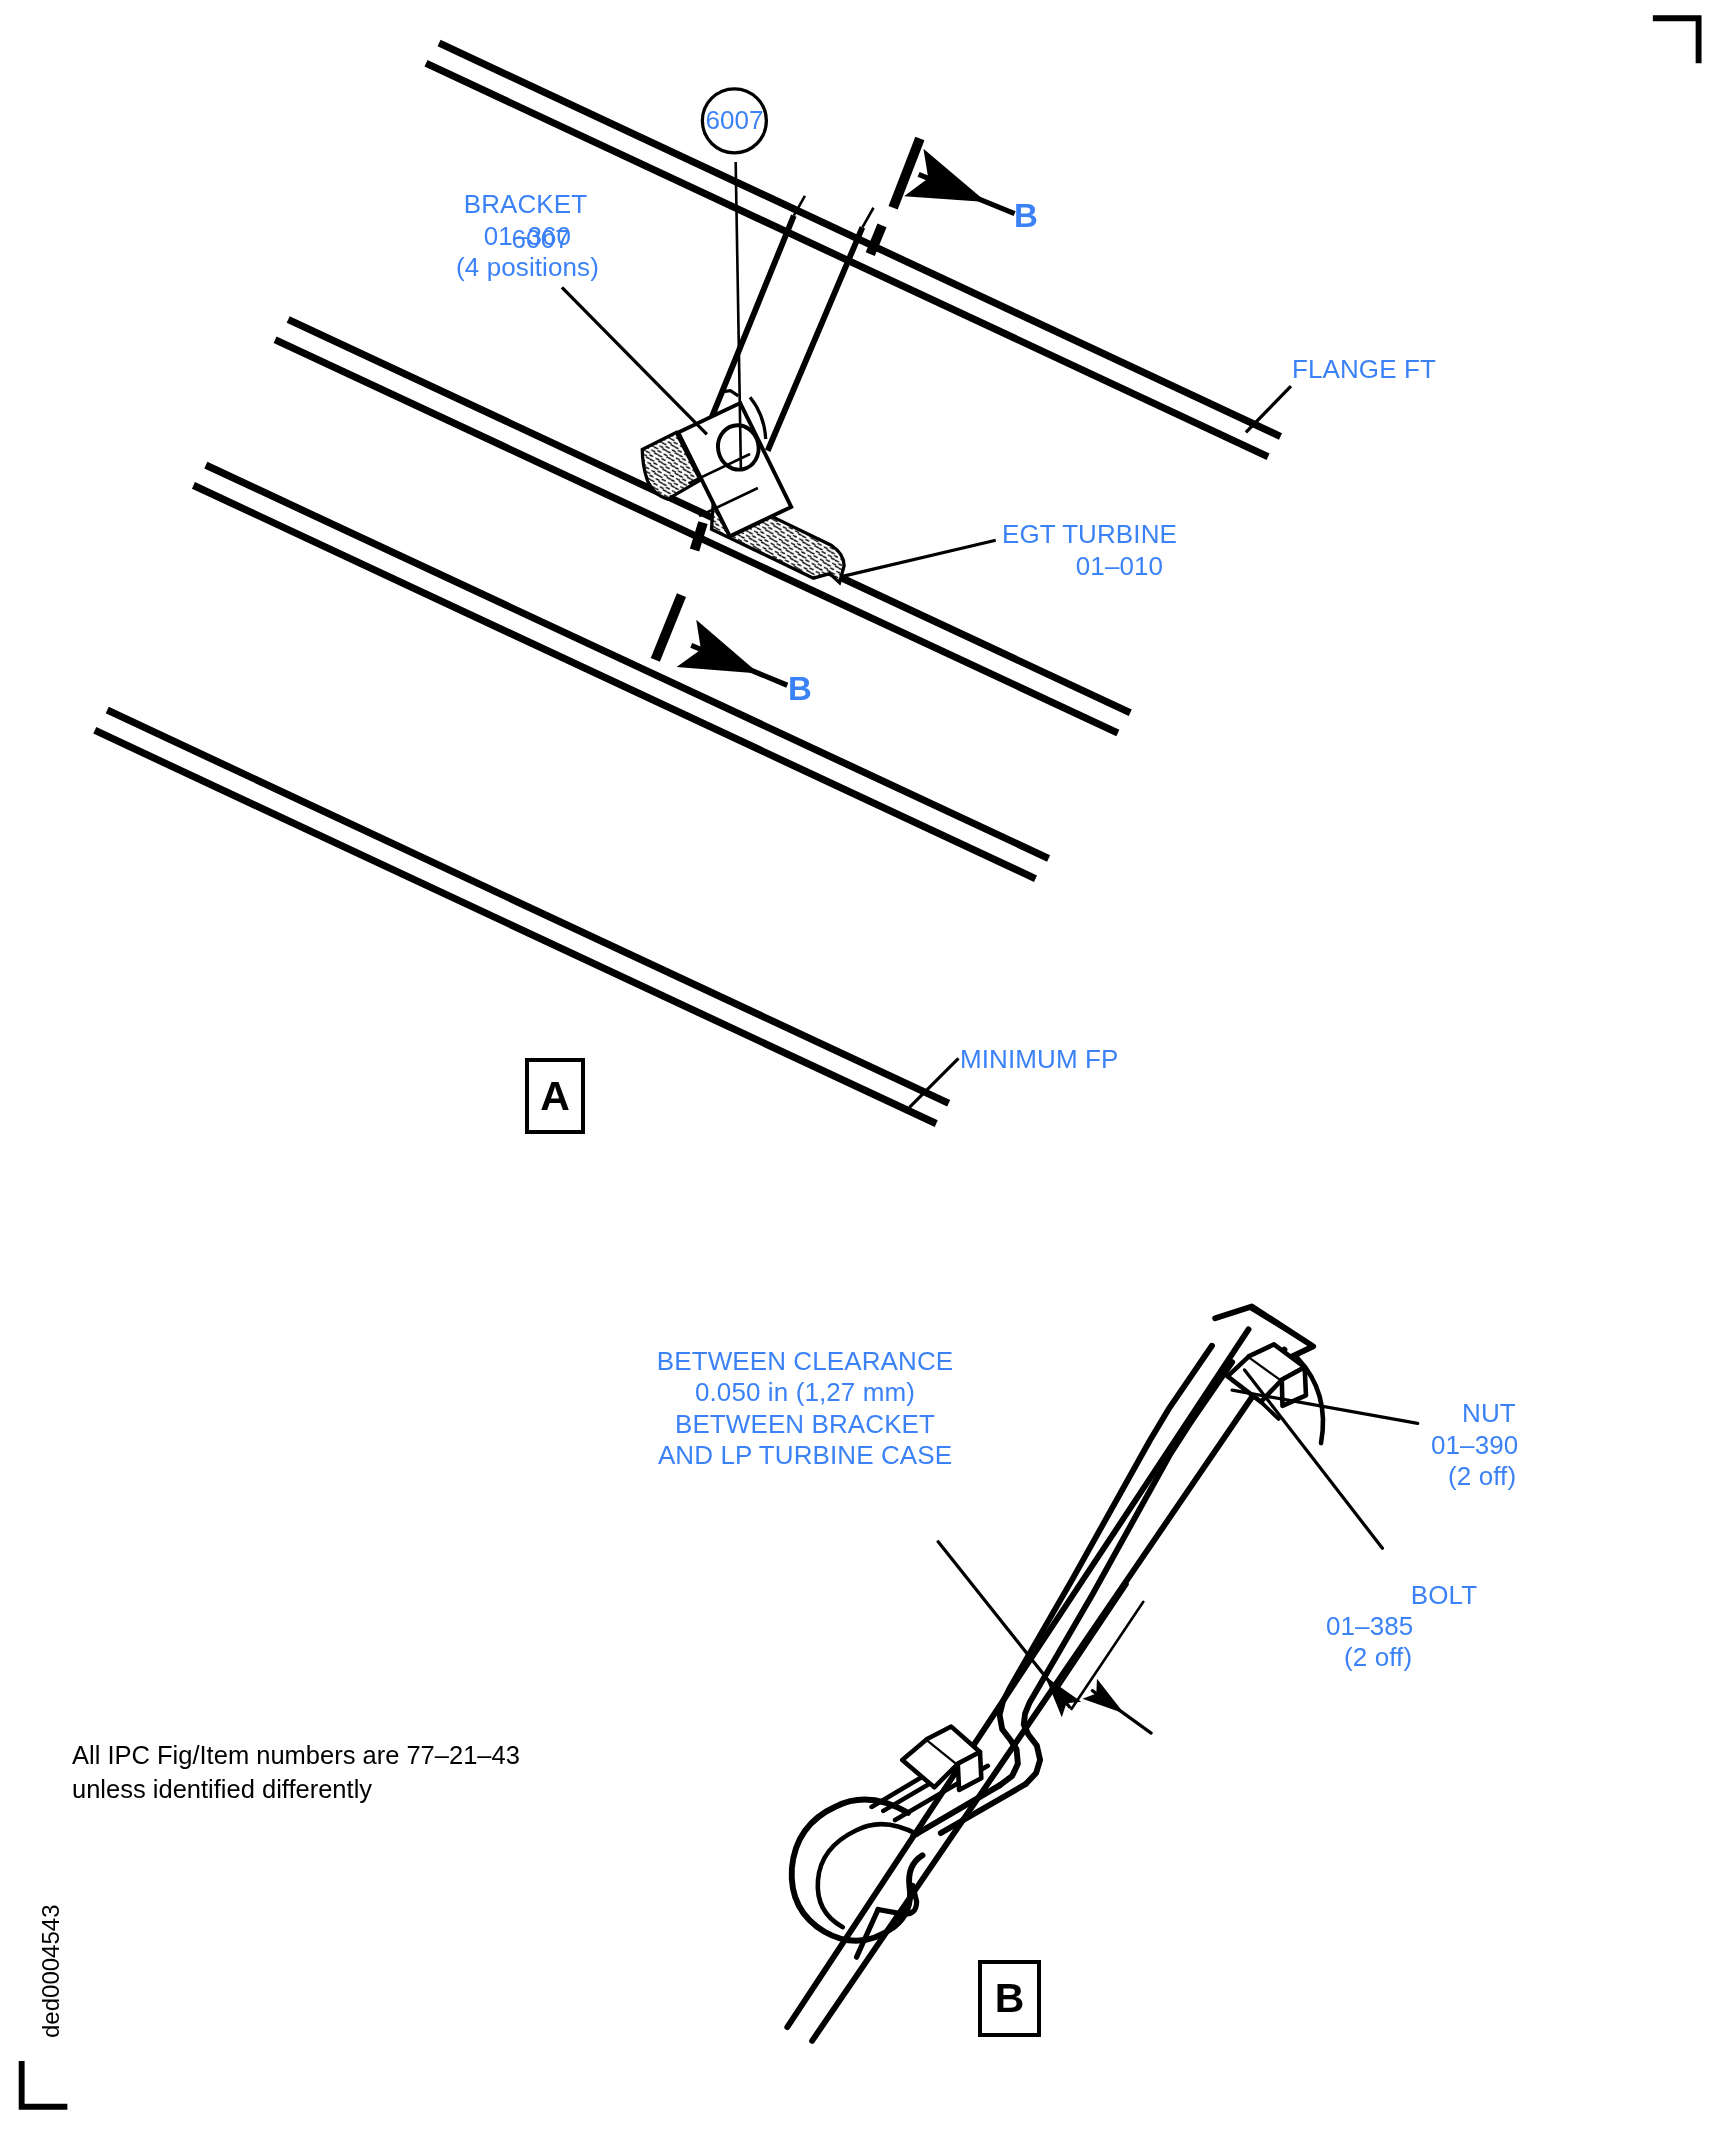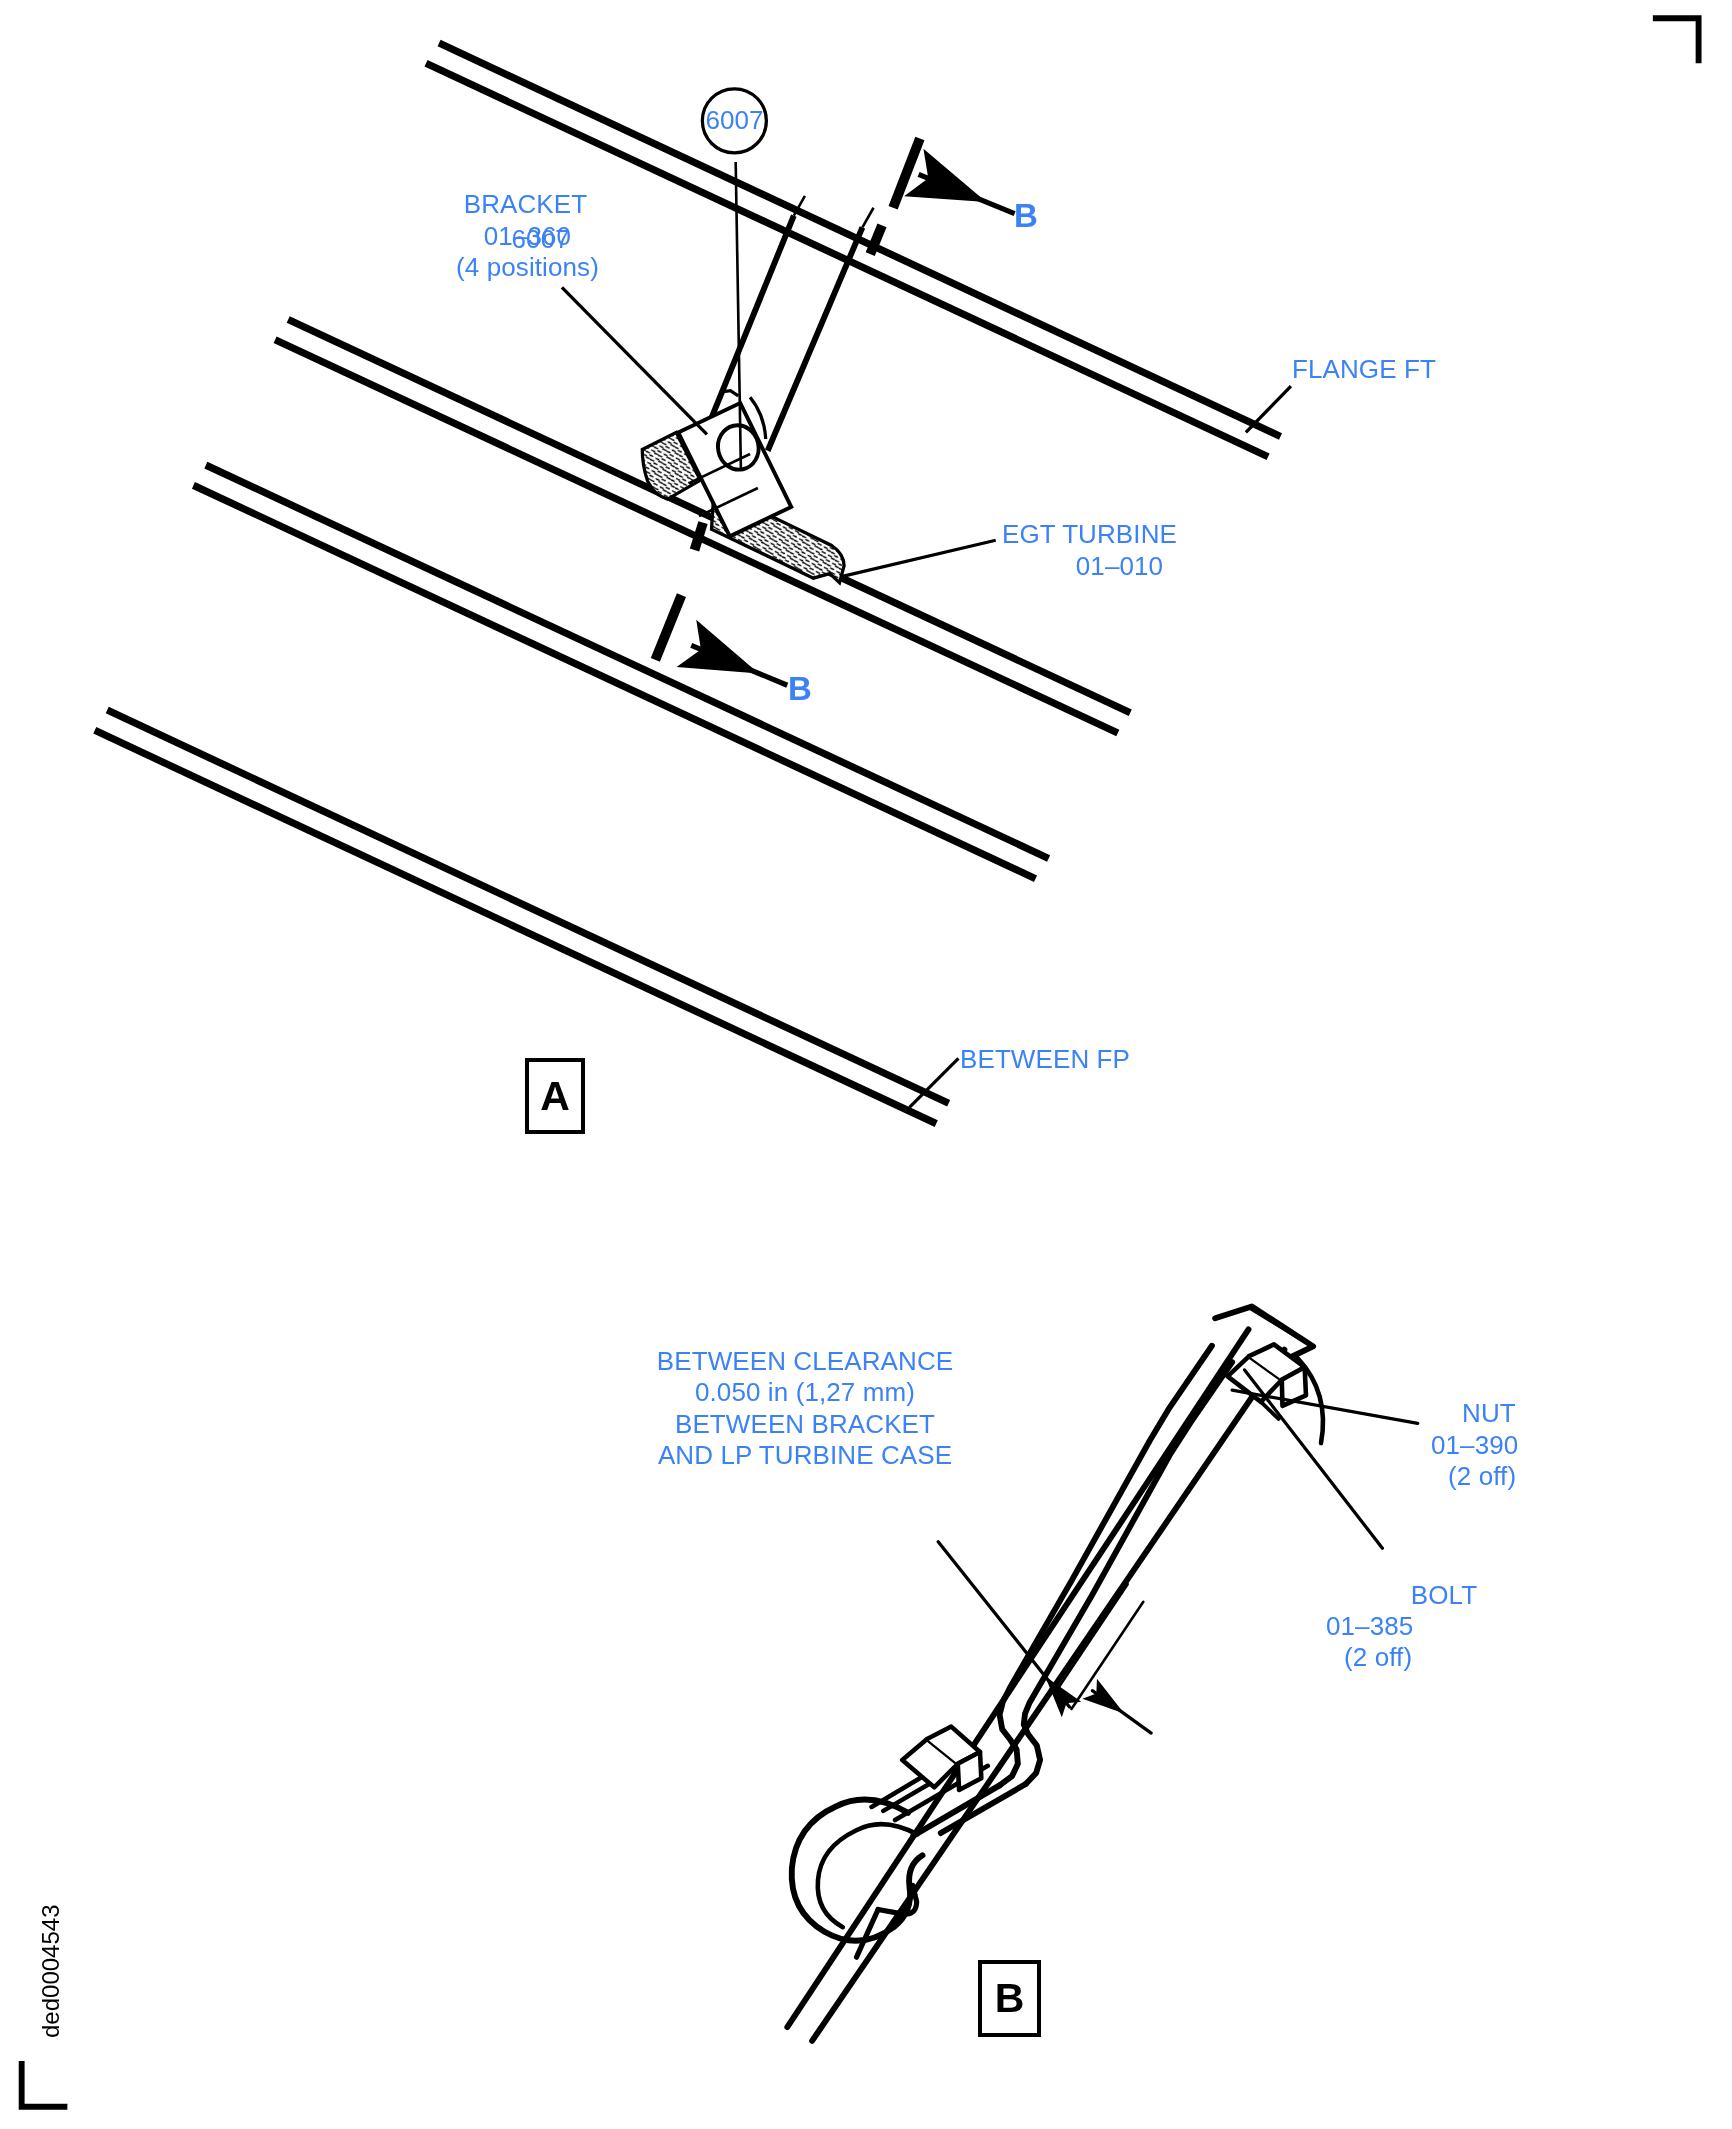--- a/index.html
+++ b/index.html
@@ -276,21 +276,21 @@
 
   <div class="lbl lbl-caps lbl-center" style="left:423px; top:189px; width:205px;">BRACKET</div>
   <div class="lbl lbl-caps lbl-center" style="left:425px; top:221px; width:205px;">01–360</div>
   <div class="lbl lbl-caps lbl-center" style="left:425px; top:252px; width:205px;">(4 positions)</div>
 
   <div class="lbl lbl-caps lbl-left" style="left:1002px; top:519px; width:301px;">EGT TURBINE</div>
   <div class="lbl lbl-caps lbl-center" style="left:1002px; top:551px; width:235px;">01–010</div>
 
   <div class="lbl lbl-caps lbl-left" style="left:1292px; top:354px; width:261px;">FLANGE FT</div>
 
-  <div class="lbl lbl-caps lbl-left" style="left:960px; top:1044px; width:261px;">BETWEEN FP</div>
+  <div class="lbl lbl-caps lbl-left" style="left:960px; top:1044px; width:261px;">MINIMUM FP</div>
 
   <div class="lbl big-letter" style="left:1014px; top:197px;">B</div>
 
   <div class="lbl big-letter" style="left:788px; top:670px;">B</div>
 
   <div class="boxmark" style="left:525px; top:1058px; width:52px; height:68px;">
     <span>A</span>
   </div>
 
   <div class="lbl lbl-caps lbl-center" style="left:596px; top:1346px; width:418px;">BETWEEN CLEARANCE</div>
@@ -303,17 +303,19 @@
   <div class="lbl lbl-caps lbl-left" style="left:1448px; top:1461px; width:209px;">(2 off)</div>
 
   <div class="lbl lbl-caps lbl-left" style="left:1346px; top:1580px; width:196px;text-align:center;">BOLT</div>
   <div class="lbl lbl-caps lbl-left" style="left:1326px; top:1611px; width:209px;">01–385</div>
   <div class="lbl lbl-caps lbl-left" style="left:1344px; top:1642px; width:209px;">(2 off)</div>
 
   <div class="boxmark" style="left:978px; top:1960px; width:55px; height:69px;">
     <span>B</span>
   </div>
 
+  <div class="note" style="left:72px; top:1739px;">All IPC Fig/Item numbers are 77–21–43
+unless identified differently</div>
 
   <div class="docid" style="left:37px; top:2038px;">ded0004543</div>
 
 </div>
 
 
 </body></html>

